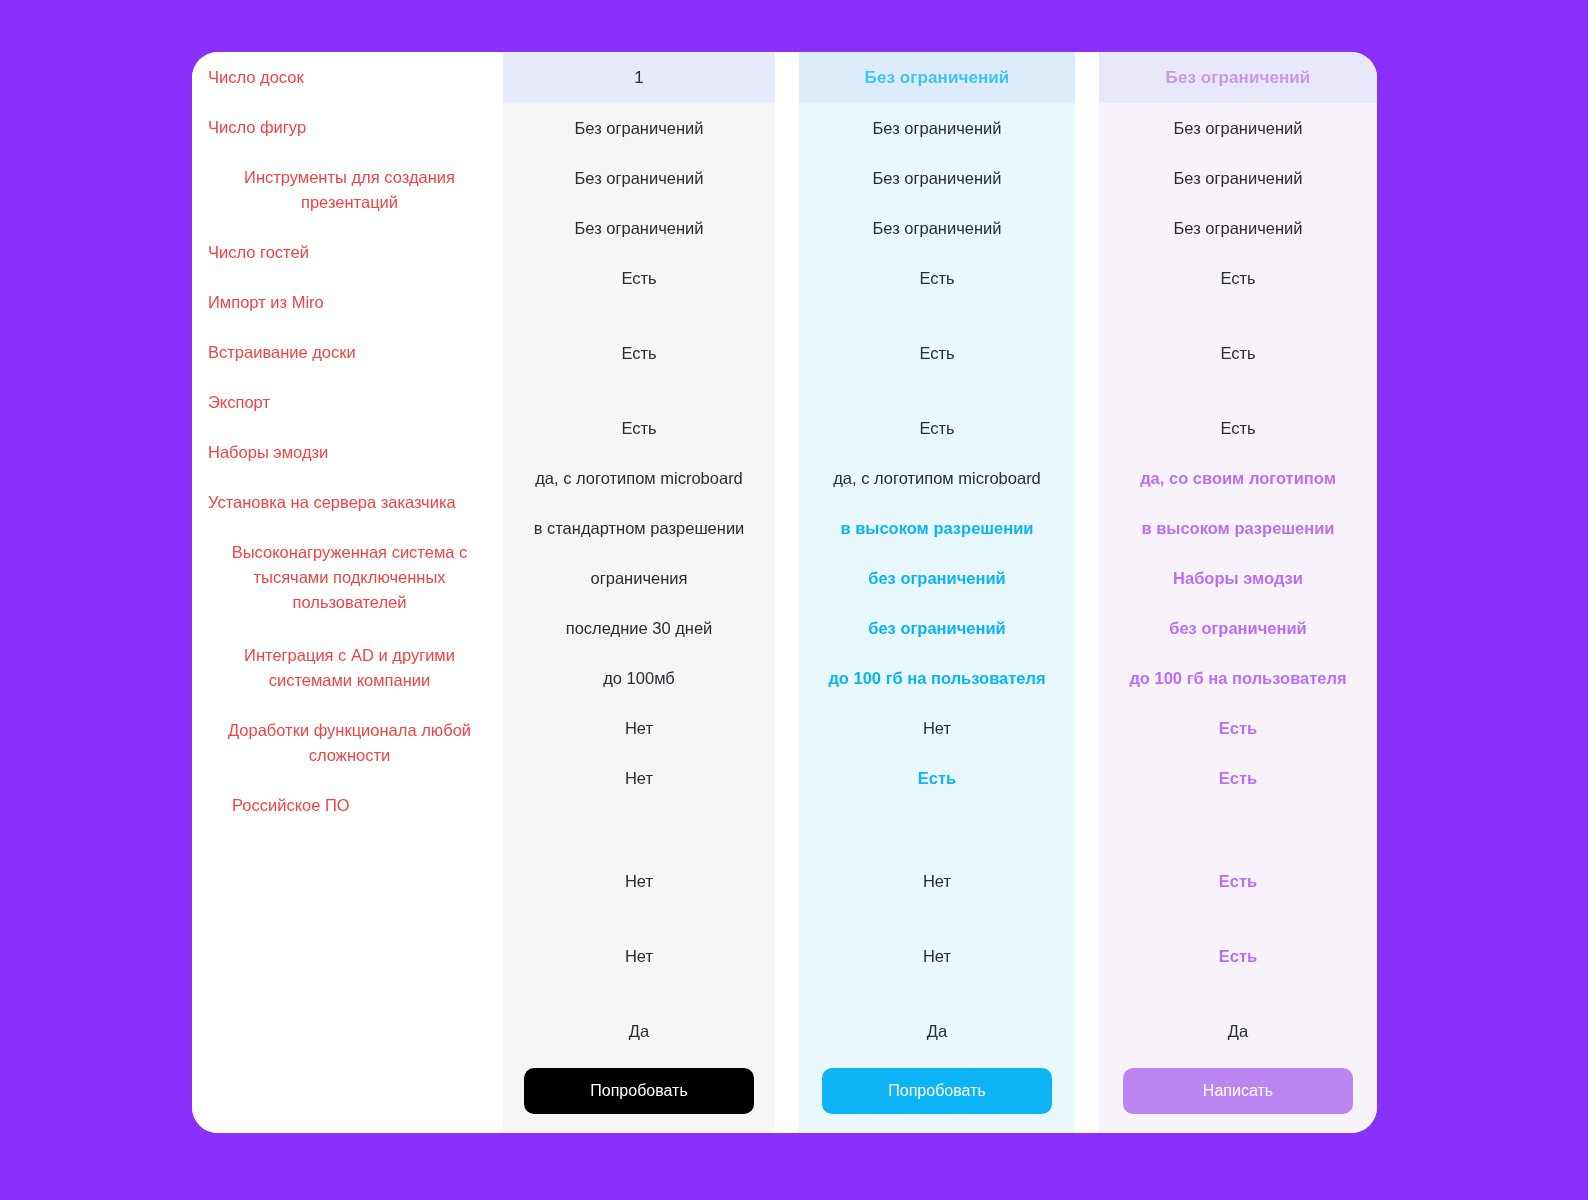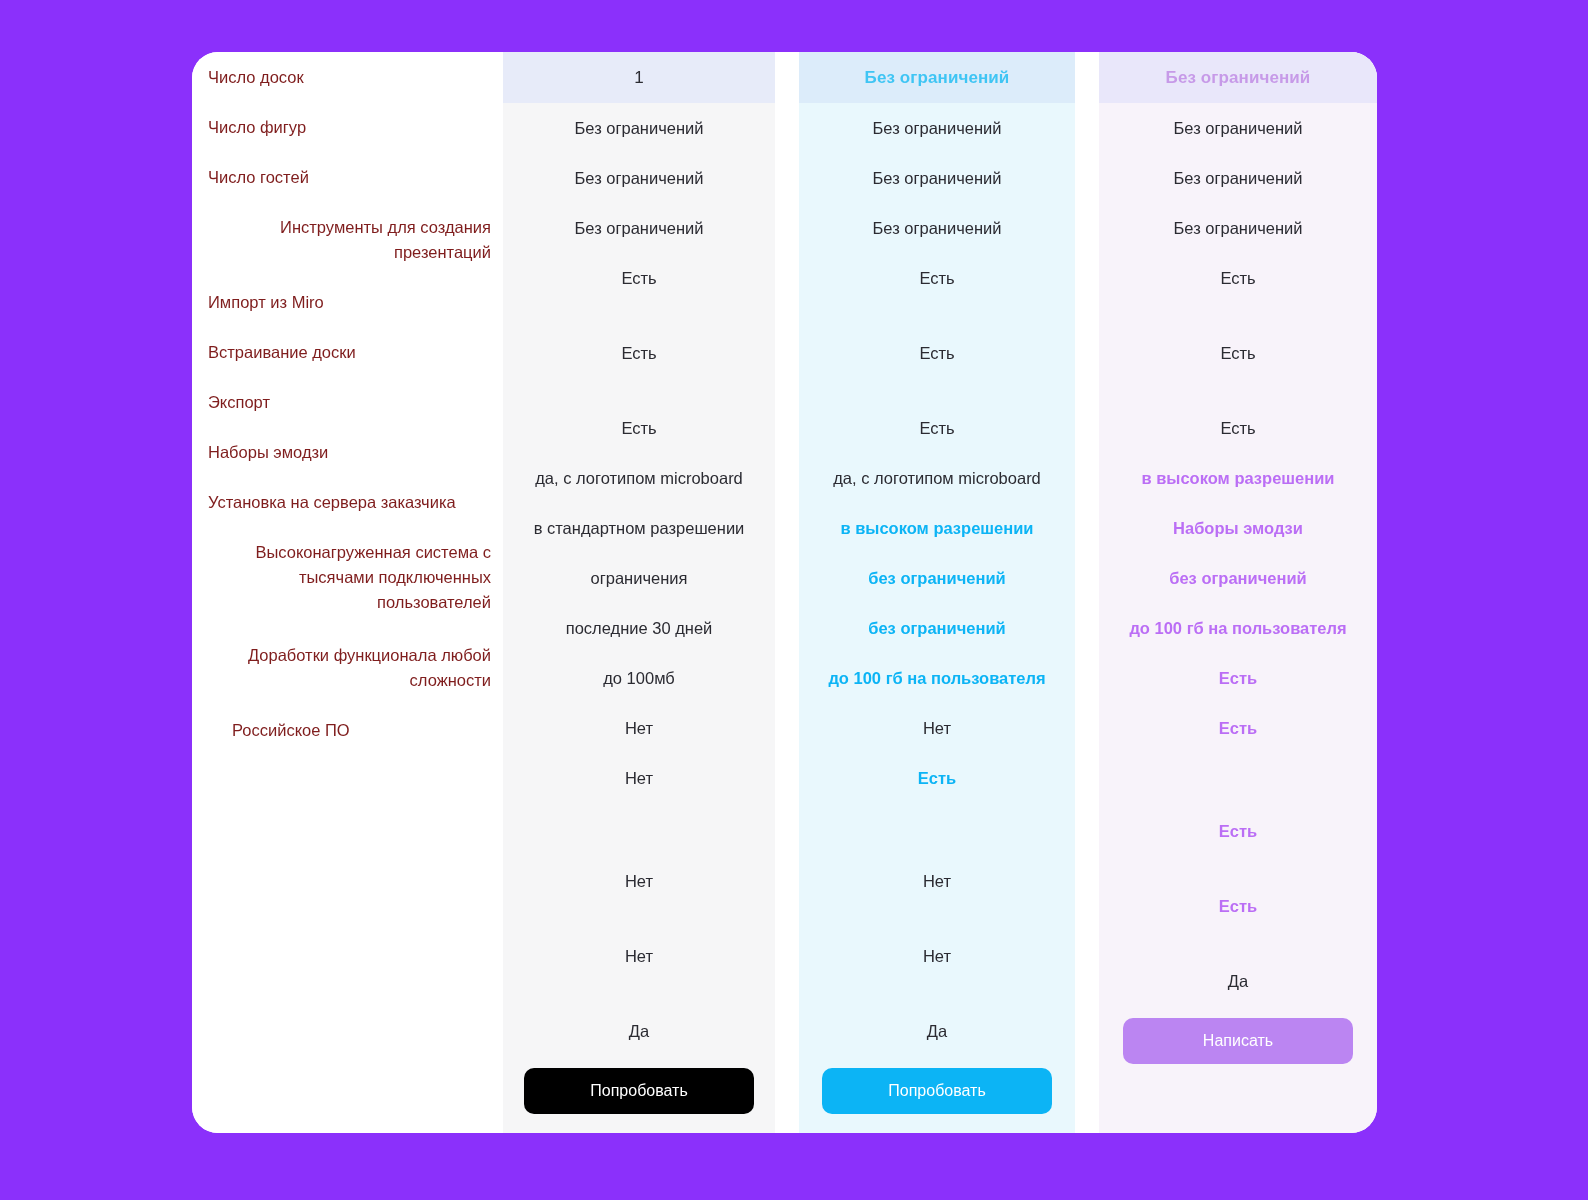--- a/index.html
+++ b/index.html
@@ -83,22 +83,22 @@
     padding-top: 13px;
     font-size: 16.5px;
     line-height: 25px;
     color: #2b2b32;
   }
 
   
   .frow {
     padding-left: 16px;
     padding-right: 12px;
-    color: #7f1d1d;
-    text-align: right;
+    color: #ef4444;
+    text-align: center;
   }
 
   
   .vrow {
     justify-content: center;
     text-align: center;
     padding-left: 8px;
     padding-right: 8px;
     color: #2b2b32;
   }
@@ -132,28 +132,29 @@
 </style>
 </head>
 <body>
 
 <div class="card">
 
   <div class="col col-features">
     <div class="rows" id="feature-rows">
         <div class="row frow" style="height: 50px;">Число досок</div>
         <div class="row frow" style="height: 50px;">Число фигур</div>
+        <div class="row frow" style="height: 75px;">Инструменты для создания презентаций</div>
         <div class="row frow" style="height: 50px;">Число гостей</div>
-        <div class="row frow" style="height: 75px;">Инструменты для создания презентаций</div>
         <div class="row frow" style="height: 50px;">Импорт из Miro</div>
         <div class="row frow" style="height: 50px;">Встраивание доски</div>
         <div class="row frow" style="height: 50px;">Экспорт</div>
         <div class="row frow" style="height: 50px;">Наборы эмодзи</div>
         <div class="row frow" style="height: 50px;">Установка на сервера заказчика</div>
         <div class="row frow" style="height: 103px;">Высоконагруженная система с тысячами подключенных пользователей</div>
+        <div class="row frow" style="height: 75px;">Интеграция с AD и другими системами компании</div>
         <div class="row frow" style="height: 75px;">Доработки функционала любой сложности</div>
         <div class="row frow" style="height: 50px; padding-left: 40px;">Российское ПО</div>
       </div>
   </div>
 
   <div class="col col-free">
     <div class="hdr hdr-free">1</div>
     <div class="rows" id="rows-free">
         <div class="row vrow" style="height: 50px;">Без ограничений</div>
         <div class="row vrow" style="height: 50px;">Без ограничений</div>
@@ -208,20 +209,21 @@
 
   <div class="col col-ent">
     <div class="hdr hdr-ent">Без ограничений</div>
     <div class="rows" id="rows-ent">
         <div class="row vrow" style="height: 50px;">Без ограничений</div>
         <div class="row vrow" style="height: 50px;">Без ограничений</div>
         <div class="row vrow" style="height: 50px;">Без ограничений</div>
         <div class="row vrow" style="height: 75px;">Есть</div>
         <div class="row vrow" style="height: 75px;">Есть</div>
         <div class="row vrow" style="height: 50px;">Есть</div>
+        <div class="row vrow hl-purple" style="height: 50px;">да, со своим логотипом</div>
         <div class="row vrow hl-purple" style="height: 50px;">в высоком разрешении</div>
         <div class="row vrow hl-purple" style="height: 50px;">Наборы эмодзи</div>
         <div class="row vrow hl-purple" style="height: 50px;">без ограничений</div>
         <div class="row vrow hl-purple" style="height: 50px;">до 100 гб на пользователя</div>
         <div class="row vrow hl-purple" style="height: 50px;">Есть</div>
         <div class="row vrow hl-purple" style="height: 103px;">Есть</div>
         <div class="row vrow hl-purple" style="height: 75px;">Есть</div>
         <div class="row vrow hl-purple" style="height: 75px;">Есть</div>
         <div class="row vrow" style="height: 50px;">Да</div>
       </div>

